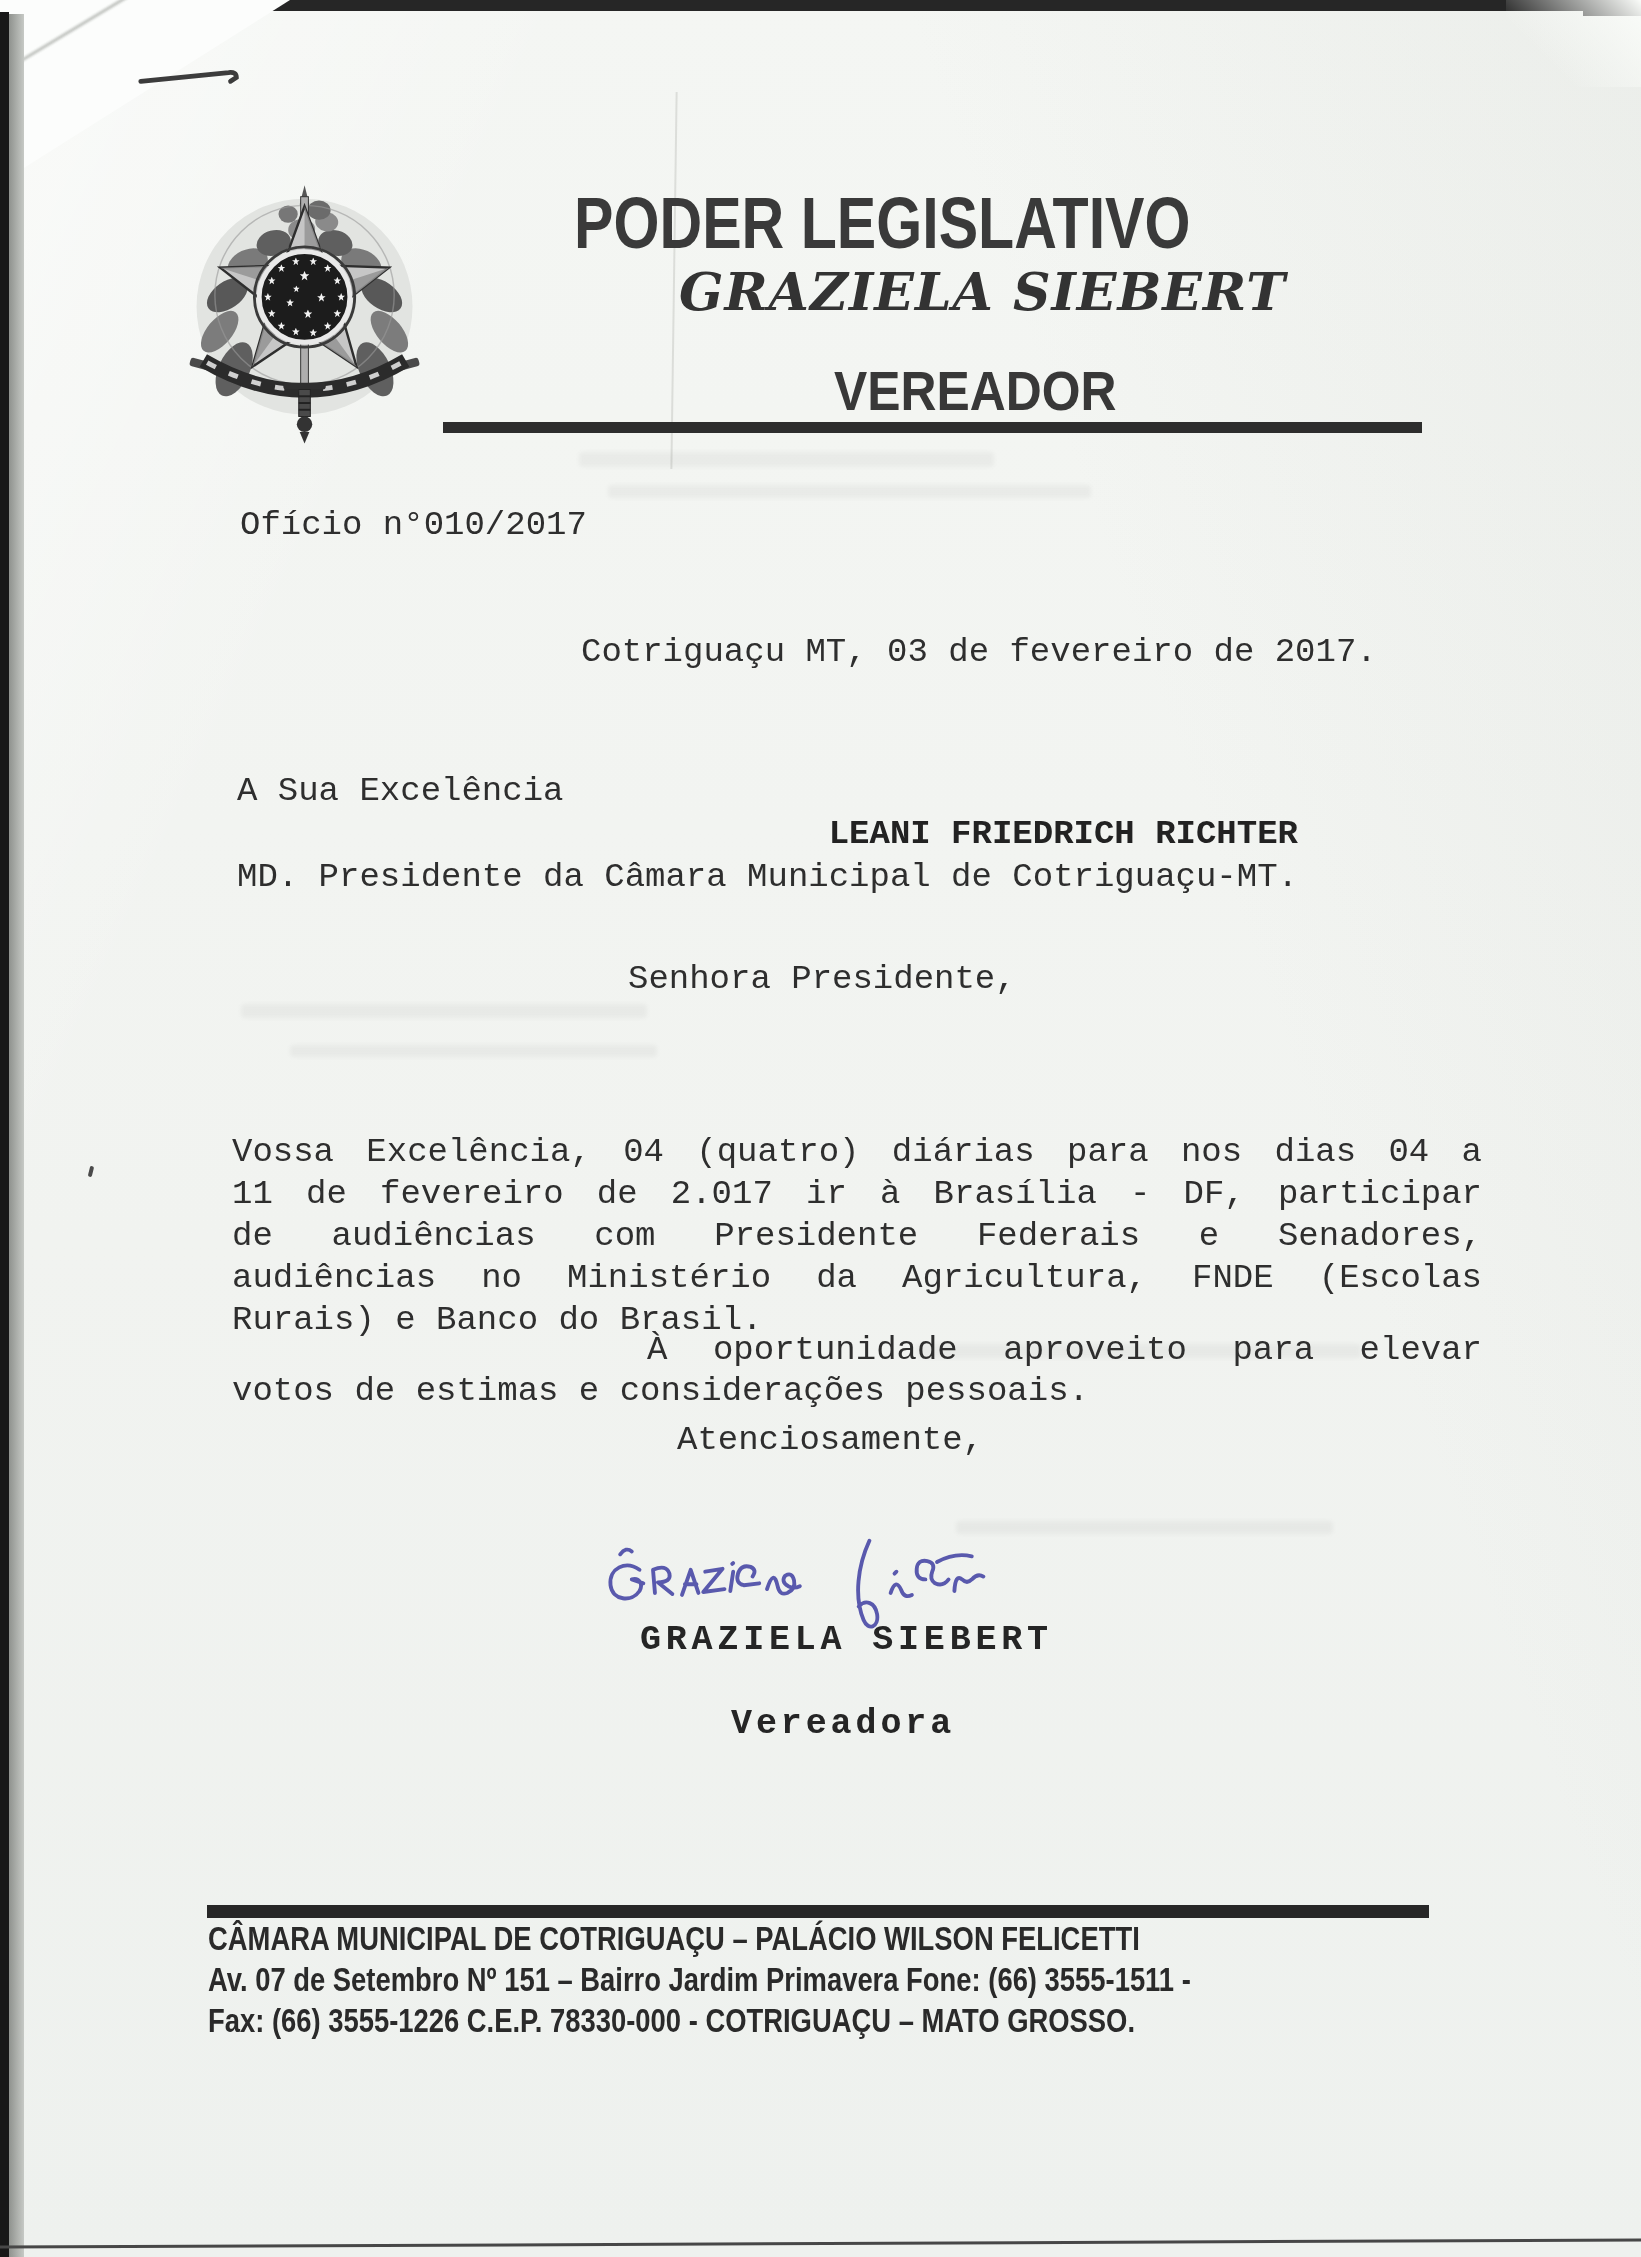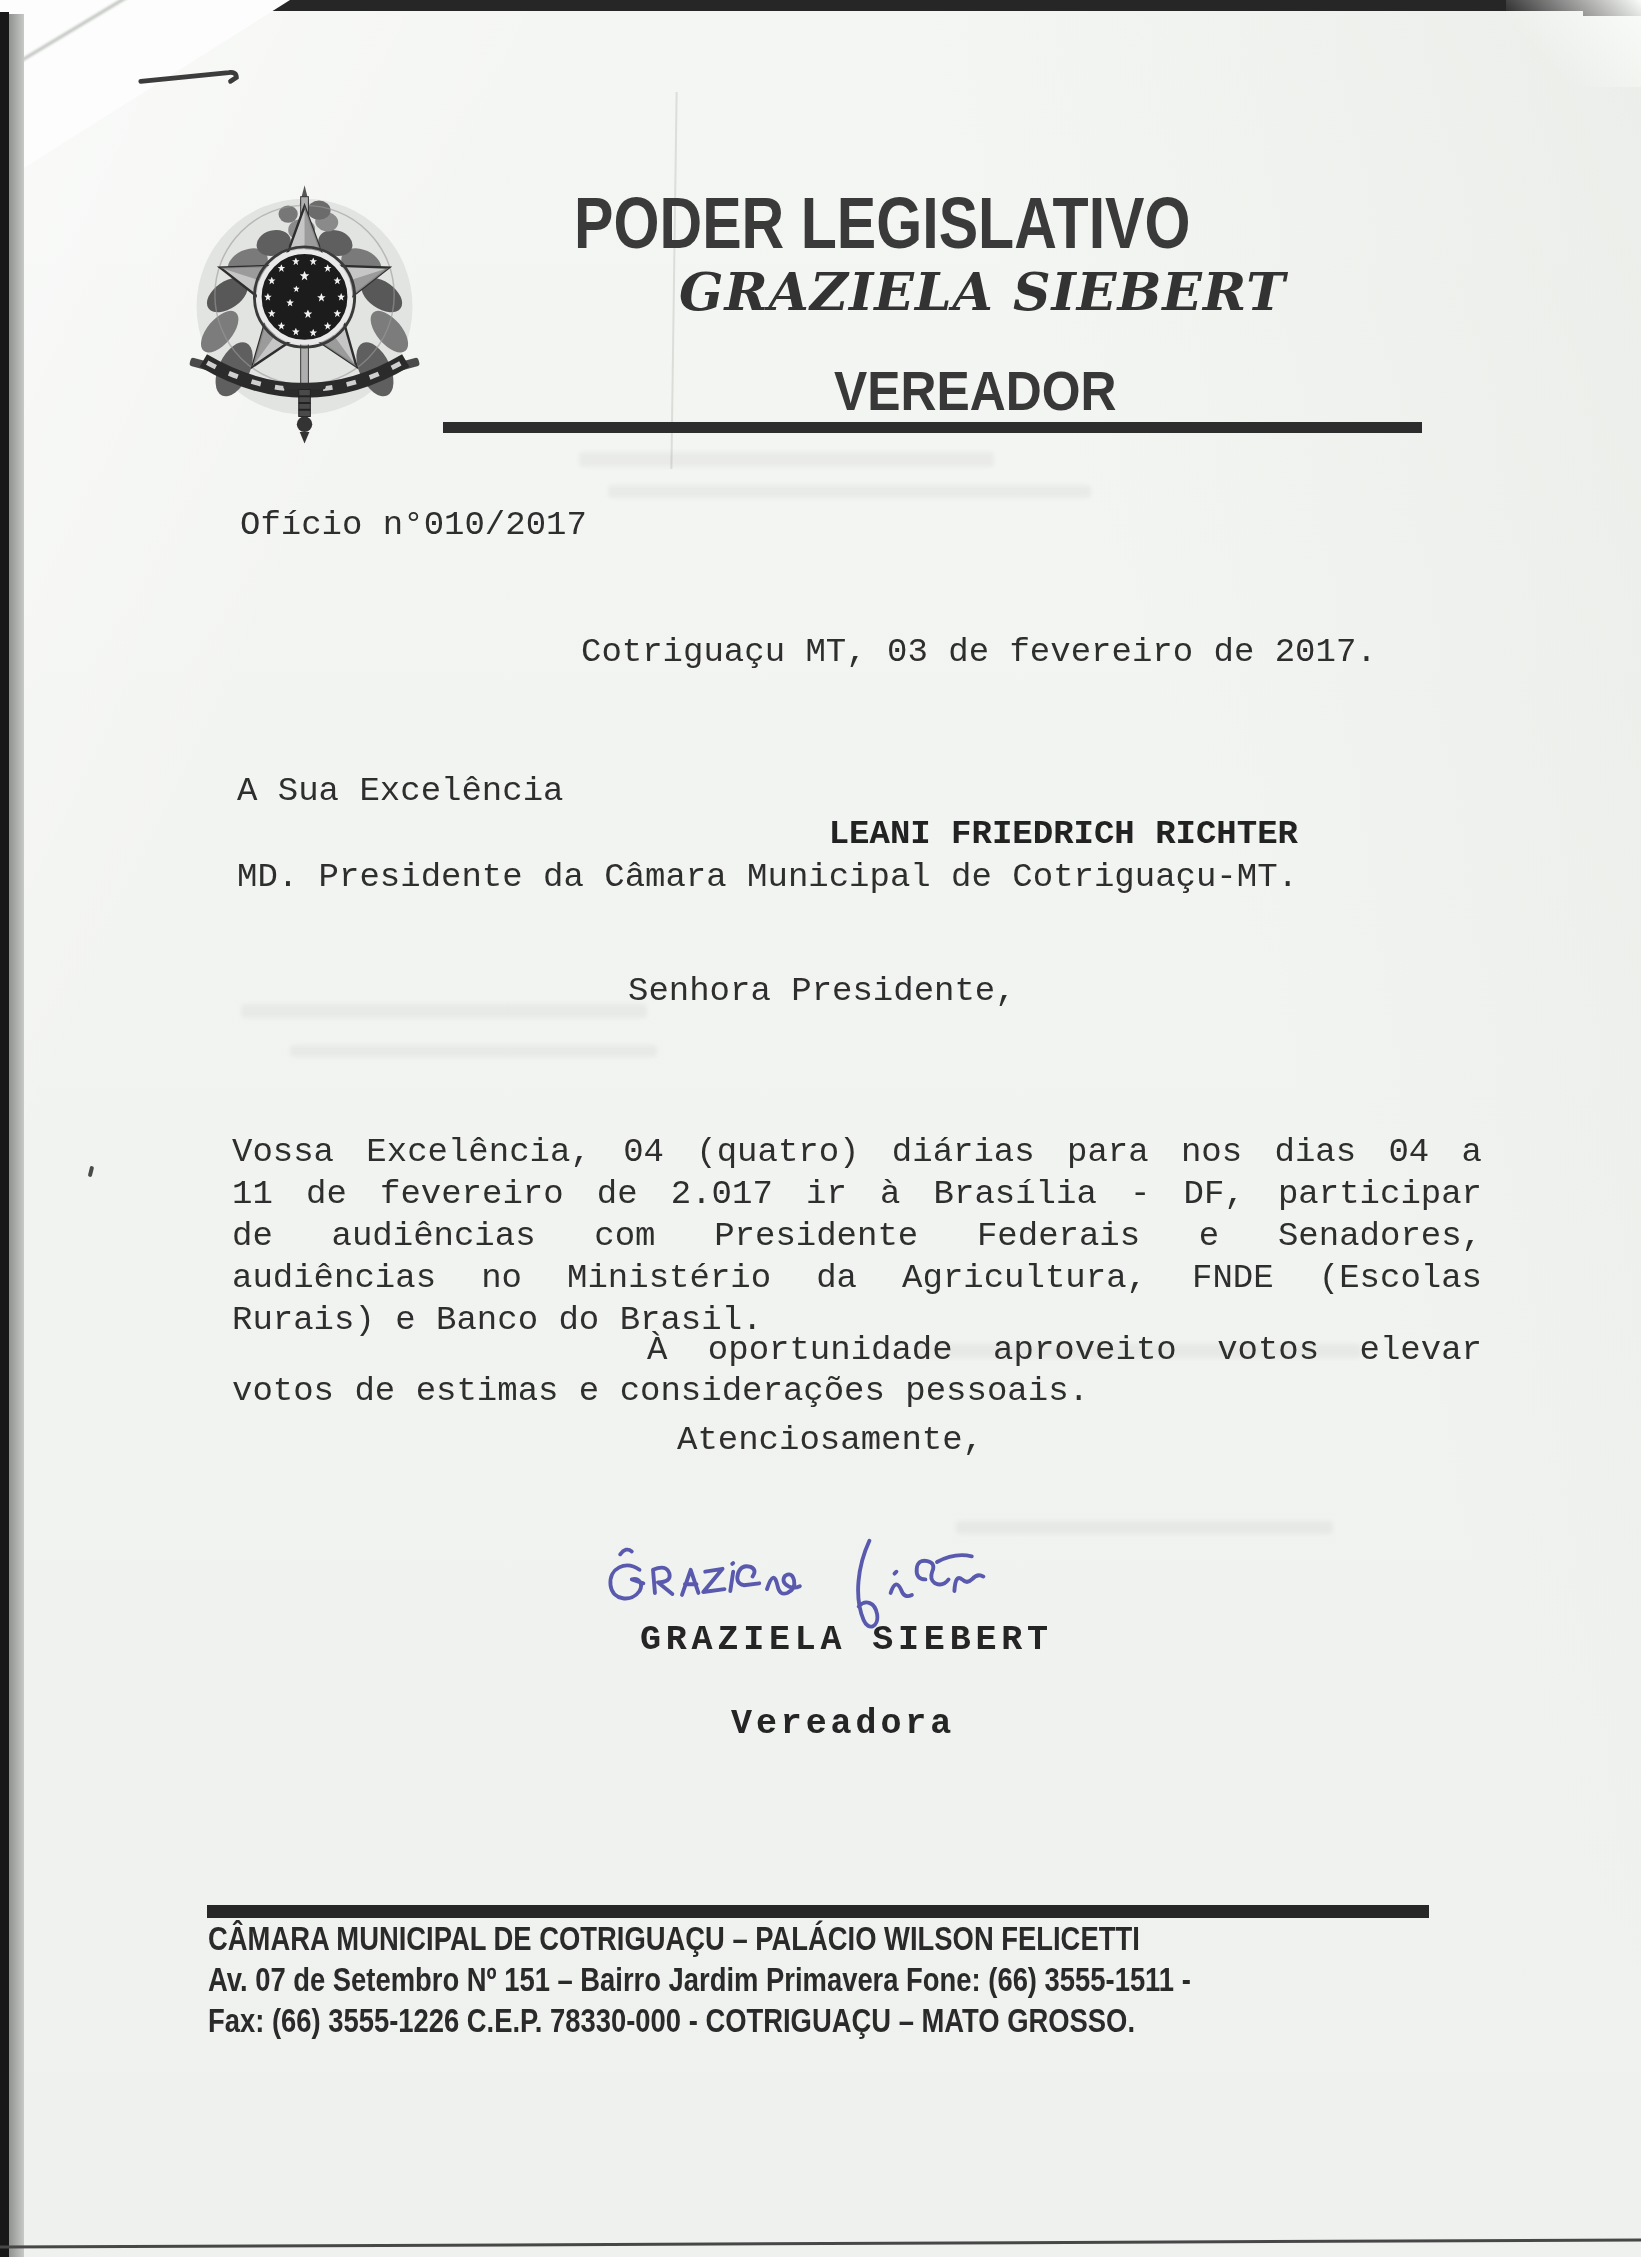--- a/index.html
+++ b/index.html
@@ -34,21 +34,21 @@
   #h-name{left:679px;top:261px;font-size:52px;font-style:italic;font-weight:bold;
     font-family:"DejaVu Serif","Liberation Serif",serif;color:#333;white-space:nowrap;letter-spacing:1px;}
   #h-office{left:834px;top:358px;font-size:56px;font-weight:bold;color:#383838;
     white-space:nowrap;transform:scaleX(.89);transform-origin:left top;}
   #h-rule{left:443px;top:422px;width:979px;height:10.6px;background:#2d2d2d;}
   
   #ref{left:240px;top:506px;}
   #dateline{left:553px;top:633px;margin-left:28px;}
   #addressee{left:237px;top:770px;line-height:43px;}
   #addressee .bold{font-weight:bold;color:#222;text-align:right;}
-  #salutation{left:628px;top:960px;margin-top:12px;}
+  #salutation{left:628px;top:960px;}
   .bodyline{left:232px;width:1250px;line-height:42px;height:42px;overflow:hidden;}
   #p1l0{top:1089px;padding-left:402px;width:849px;}
   #p1l1{top:1131px;} #p1l2{top:1173px;} #p1l3{top:1215px;} #p1l4{top:1257px;} #p1l5{top:1299px;}
   #p2l0{top:1329px;padding-left:415px;width:835px;}
   #p2l1{top:1370px;}
   #closing{left:677px;top:1421px;}
   #sig-svg{left:597px;top:1533px;}
   #typed-name{left:640px;top:1620px;font-family:"Liberation Mono","DejaVu Sans Mono",monospace;
     font-size:35px;font-weight:bold;letter-spacing:4.8px;color:#252525;white-space:nowrap;}
   #signer-role{left:731px;top:1704px;font-family:"Liberation Mono","DejaVu Sans Mono",monospace;
@@ -177,21 +177,21 @@
     <div>MD. Presidente da Câmara Municipal de Cotriguaçu-MT.</div>
   </div>
 
   <div class="abs mono" id="salutation">Senhora Presidente,</div>
 
   <div class="abs mono bodyline just" id="p1l1">Vossa Excelência, 04 (quatro) diárias para nos dias 04 a</div>
   <div class="abs mono bodyline just" id="p1l2">11 de fevereiro de 2.017 ir à Brasília - DF, participar</div>
   <div class="abs mono bodyline just" id="p1l3">de audiências com Presidente Federais e Senadores,</div>
   <div class="abs mono bodyline just" id="p1l4">audiências no Ministério da Agricultura, FNDE (Escolas</div>
   <div class="abs mono bodyline" id="p1l5">Rurais) e Banco do Brasil.</div>
-  <div class="abs mono bodyline just" id="p2l0">À oportunidade aproveito votos elevar</div>
+  <div class="abs mono bodyline just" id="p2l0">À oportunidade aproveito para elevar</div>
   <div class="abs mono bodyline" id="p2l1">votos de estimas e considerações pessoais.</div>
 
   <div class="abs mono" id="closing">Atenciosamente,</div>
 
   <svg class="abs" id="sig-svg" width="425" height="118" viewBox="0 0 440 122" aria-label="Graziela Siebert">
     <g fill="none" stroke="#4d4da8" stroke-width="4" stroke-linecap="round" stroke-linejoin="round" opacity=".92">
       <path d="M24,22 q6,-8 12,-3"></path>
       <path d="M44,38 C30,28 12,36 14,54 C16,70 36,72 44,60 C48,53 44,46 36,48 l12,4"></path>
       <path d="M60,62 l-2,-24 q14,-6 17,4 q2,9 -12,9 l15,12"></path>
       <path d="M88,64 l9,-26 8,24 m-14,-9 l12,0"></path>

